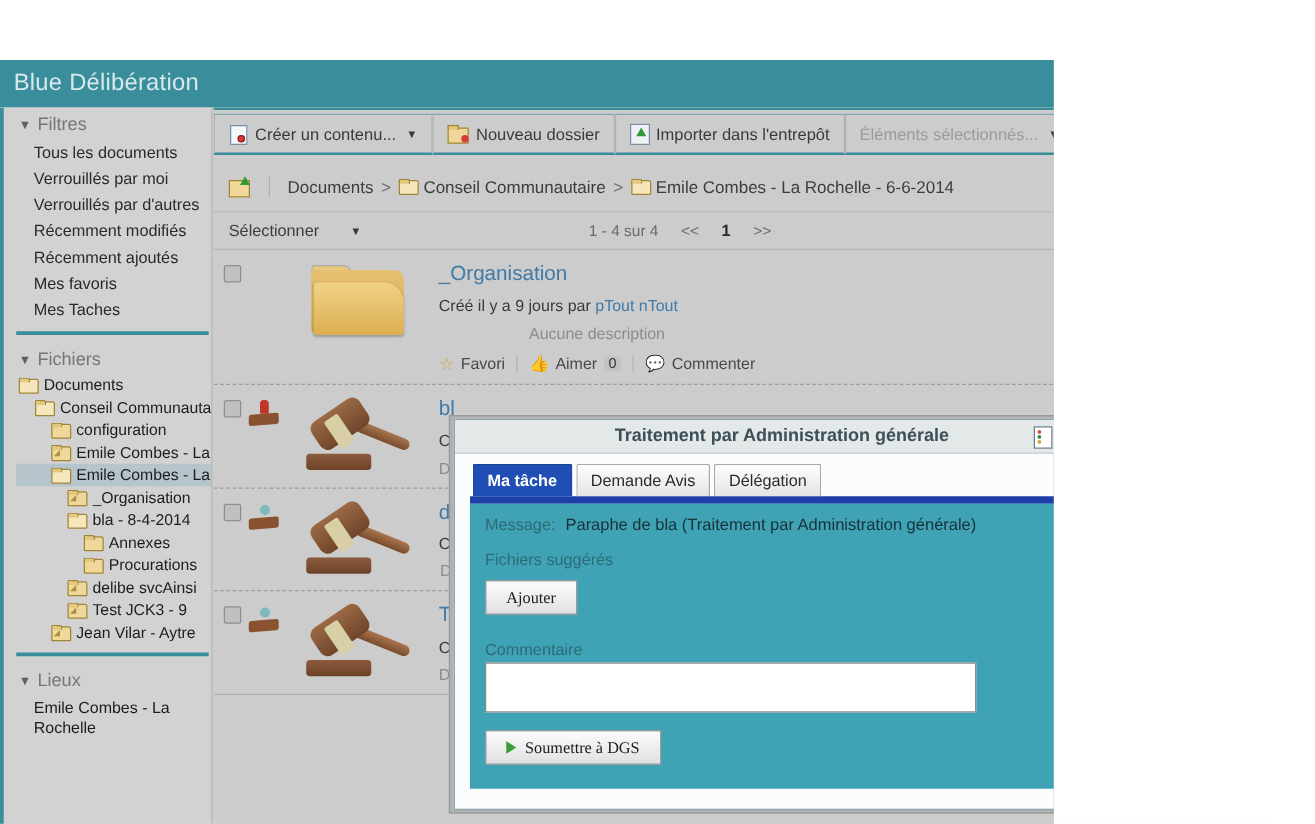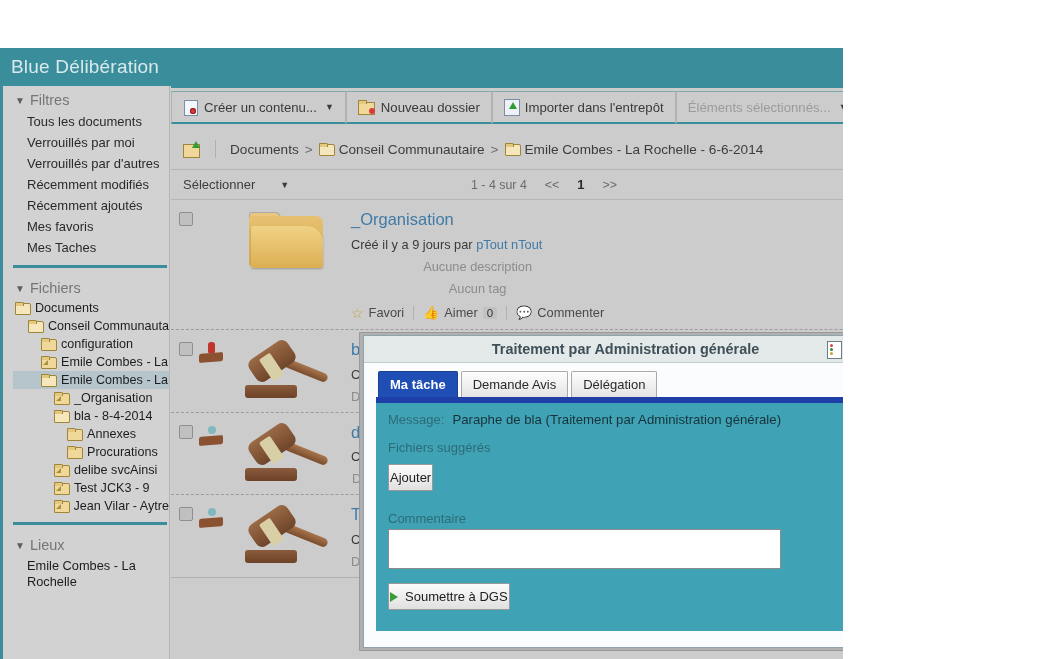--- a/index.html
+++ b/index.html
@@ -209,21 +209,21 @@
   .tab.active { background:#1f4fb5; color:#fff; border-color:#1b428f; font-weight:bold; }
   .tab-bar { height:6px; background:#1f3fa8; margin:0 12px; }
 
   .modal-body { background:#3fa3b5; margin:0 12px; height:228px; padding:9px 12px 0 12px; }
   .fld-label { font-size:13px; color:#2d6b77; padding-bottom:3px; }
   .msg-line { display:flex; gap:8px; align-items:baseline; padding-bottom:10px; }
   .msg-val { font-size:13.2px; color:#17323a; }
   .btn-grey {
     display:inline-flex; align-items:center; gap:7px;
     background:linear-gradient(#fcfcfc,#e0e0e0); border:1px solid #9a9a9a;
-    font-size:13px; color:#202020; padding:5px 1px; cursor:pointer; border-radius:1px;
+    font-size:13px; color:#202020; padding:5px 16px; cursor:pointer; border-radius:1px;font-family:Liberation Serif, serif;
   }
   .arrow-g { width:0;height:0;border-top:5px solid transparent;border-bottom:5px solid transparent;border-left:8px solid #3a9c3a; }
   .ta {
     width:393px; height:40px; background:#fff; border:1px solid #8b8b8b;
     resize:none; display:block; font-family:"Liberation Sans",sans-serif; font-size:13px;
   }
   .spacer12 { height:14px; }
   .spacer18 { height:20px; }
 </style>
 </head>
@@ -302,21 +302,21 @@
               <i></i>
             </span>
             <span class="lbl">delibe svcAinsi</span>
           </div>
           <div class="tree-row" style="padding-left: 41px;">
             <span class="fld sub">
               <i></i>
             </span>
             <span class="lbl">Test JCK3 - 9</span>
           </div>
-          <div class="tree-row" style="padding-left: 28px; justify-content: flex-end;">
+          <div class="tree-row" style="padding-left: 28px;">
             <span class="fld sub">
               <i></i>
             </span>
             <span class="lbl">Jean Vilar - Aytre</span>
           </div>
         </div>
       <div class="sb-rule"></div>
 
       <div class="sb-section-head">
         <span class="sb-caret">▼</span>
@@ -404,21 +404,20 @@
             <div class="bigfolder">
               <div class="tab"></div>
               <div class="back"></div>
               <div class="front"></div>
             </div>
           </div>
           <div class="metacol">
             <div class="doc-title">_Organisation</div>
             <div class="doc-meta"><span>Créé il y a 9 jours par </span><a>pTout nTout</a></div>
             <div class="doc-dim">Aucune description</div>
-            <div class="doc-dim">Aucun tag</div>
             <div class="doc-actions">
               <span class="act">
                 <span class="star">☆</span>
                 <span>Favori</span>
               </span>
               <span class="actdiv"></span>
               <span class="act">
                 <span class="thumb">👍</span>
                 <span>Aimer</span>
                 <span class="cnt">0</span>

